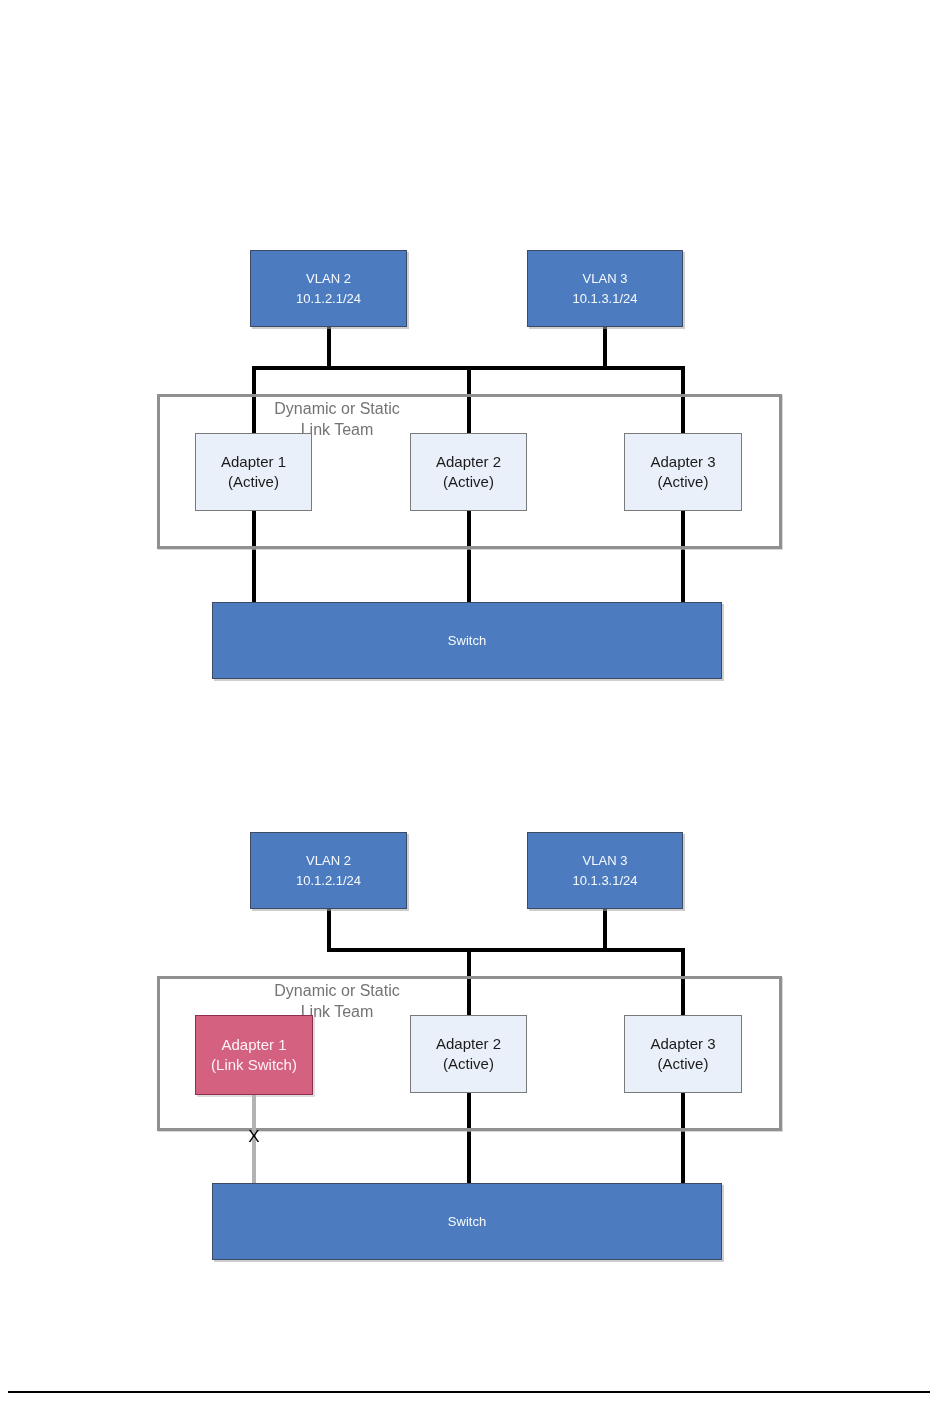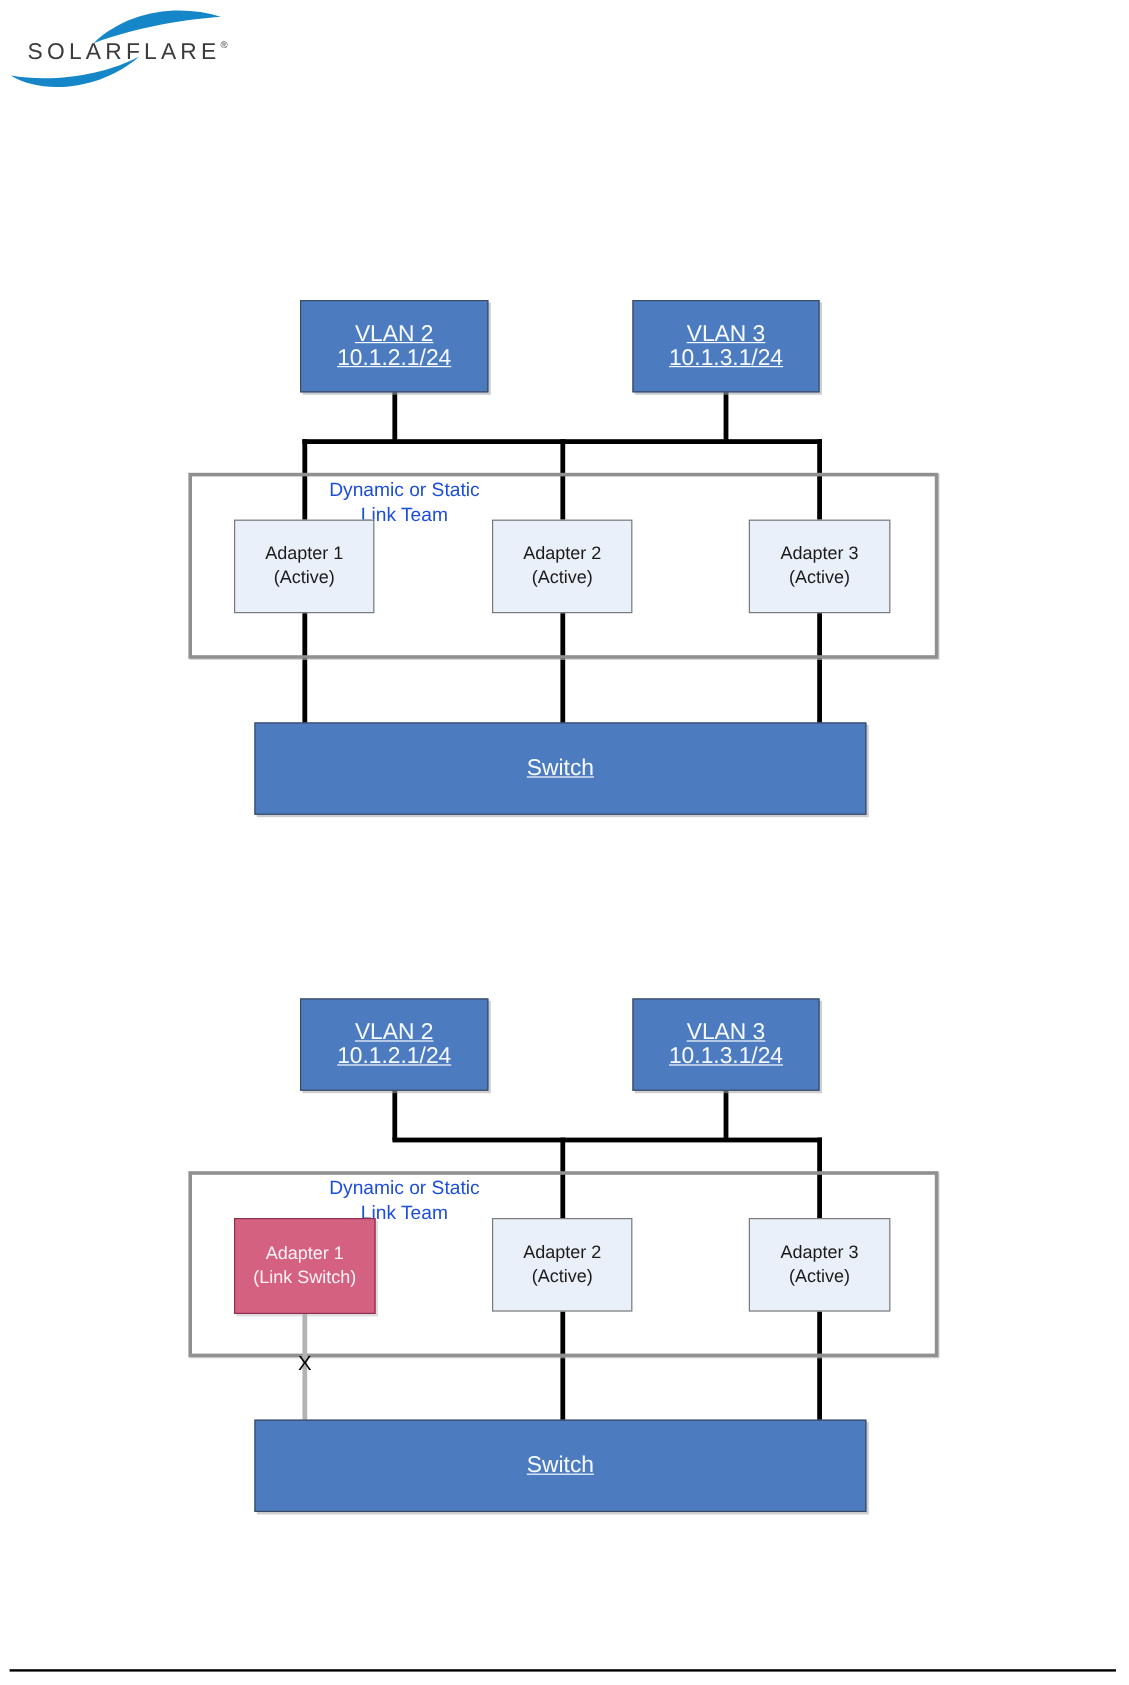--- a/index.html
+++ b/index.html
@@ -13,57 +13,50 @@
   .logo svg{position:absolute;left:0;top:0;}
   .logo-text{
     position:absolute;left:17px;top:31px;font-size:19px;font-weight:500;
     letter-spacing:3.5px;color:#3b3b3d;white-space:nowrap;
   }
   .logo-text sup{font-size:8px;letter-spacing:0;vertical-align:9px;}
   
   .box{position:absolute;display:flex;flex-direction:column;align-items:center;justify-content:center;text-align:center;box-sizing:border-box;}
   .box-blue{
     background:#4c7cbf;border:1.5px solid #3c4a63;color:#f7fafd;
-    font-size:19px;line-height:20px;box-shadow:2px 2px 0 rgba(165,165,165,.55);text-decoration:underline;
+    font-size:13px;line-height:20px;box-shadow:2px 2px 0 rgba(165,165,165,.55);
   }
   .box-light{
     background:#eaf0f9;border:1.5px solid #7a7a7a;color:#1b1b1b;
     font-size:15px;line-height:20px;
   }
   .box-failed{
     background:#d4617f;border:1.5px solid #8e2f4f;color:#fdf3f6;
     font-size:15px;line-height:20px;box-shadow:2px 2px 0 rgba(180,180,180,.45);
   }
   .team{
     position:absolute;border:3px solid #909090;background:transparent;
     box-sizing:border-box;box-shadow:1px 1px 0 rgba(190,190,190,.6);
   }
   .team-label{
-    position:absolute;width:240px;text-align:center;font-size:16px;line-height:21px;color:#1d4ed8;
+    position:absolute;width:240px;text-align:center;font-size:16px;line-height:21px;color:#737373;
   }
   .line{position:absolute;background:#000;}
   .line-gray{position:absolute;background:#b3b3b3;}
   .xmark{
     position:absolute;width:20px;text-align:center;font-size:17px;color:#000;
     font-weight:400;line-height:17px;
   }
   .bottom-rule{position:absolute;left:8px;top:1391px;width:922px;height:2px;background:#000;}
 </style>
 </head>
 <body>
 
 <div class="page">
 
-  <div class="logo">
-    <svg width="190" height="80" viewBox="0 0 190 80">
-      <path d="M 72 34 C 100 7, 143 1, 178 12 C 150 14, 110 20, 72 34 Z" fill="#1587c8"></path>
-      <path d="M 3 61 C 30 78, 80 72, 110 45 C 82 60, 40 67, 3 61 Z" fill="#1587c8"></path>
-    </svg>
-    <div class="logo-text"><span>SOLARFLARE</span><sup>®</sup></div>
-  </div>
 
   <div>
 
     <div class="line" style="left:327px;top:326px;width:4px;height:42px;"></div>
     <div class="line" style="left:603px;top:326px;width:4px;height:42px;"></div>
     <div class="line" style="left:252px;top:366px;width:433px;height:4px;"></div>
     <div class="line" style="left:252px;top:366px;width:4px;height:69px;"></div>
     <div class="line" style="left:467px;top:366px;width:4px;height:69px;"></div>
     <div class="line" style="left:681px;top:366px;width:4px;height:69px;"></div>
     <div class="line" style="left:252px;top:508px;width:4px;height:96px;"></div>

